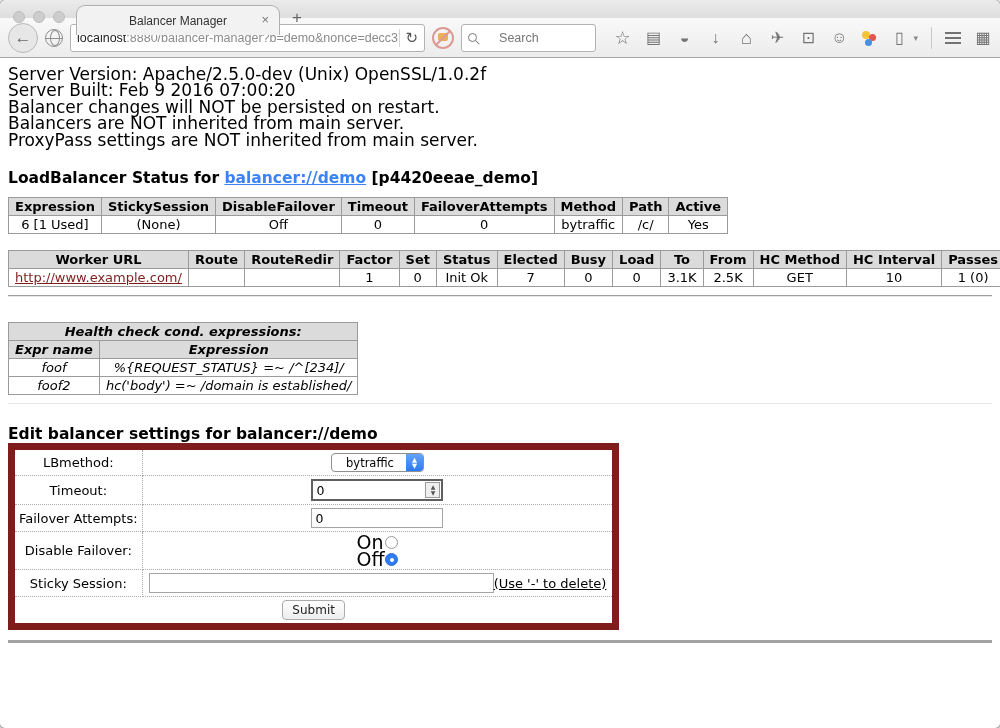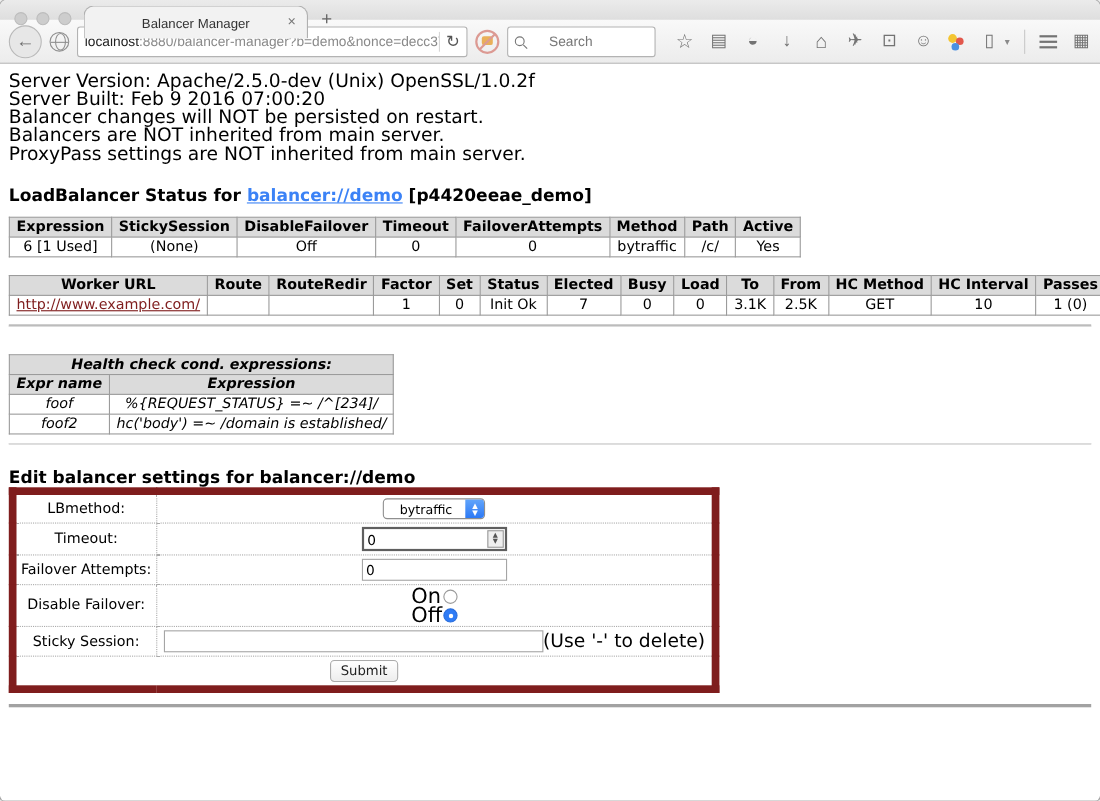--- a/index.html
+++ b/index.html
@@ -104,21 +104,21 @@
 
   .radiorow { display:grid; grid-template-columns:24px 18px; justify-content:center; align-items:center; row-gap:3px; }
   .radiorow .rlbl { text-align:left; font-size:19px; line-height:14px; }
   .radio { width:13px; height:13px; border-radius:50%; border:1px solid #9a9a9a; background:#fff; margin-left:5px; }
   .radio.checked { background:#2f7cf6; border-color:#2a6edd; position:relative; }
   .radio.checked::after { content:""; position:absolute; left:4px; top:4px; width:4px; height:4px;
                           border-radius:50%; background:#fff; }
 
   .stickyrow { display:flex; align-items:center; }
   .stickyrow input { flex:0 0 345px; margin-left:2px; }
-  .stickyrow .hint { margin-left:auto; font-size:17px; white-space:nowrap; padding-right:2px; }
+  .stickyrow .hint { margin-left:auto; font-size:13px; white-space:nowrap; padding-right:2px;text-decoration:underline; }
 
   .workerrow { display:flex; align-items:center; }
   .workerrow input { flex:0 0 180px; margin-left:84px; }
   .workerrow .sure { margin-left:28px; font-size:13px; white-space:nowrap; }
   .checkbox { width:12px; height:12px; border:1px solid #a7a7a7; border-radius:2px; background:#fdfdfd;
               display:inline-block; margin-left:9px; vertical-align:-2px; }
 
   .submitrow { text-align:center; }
   .submitbtn { display:inline-block; font-size:12px; font-family:"DejaVu Sans", sans-serif; color:#222;
                background:linear-gradient(#ffffff,#ededed); border:1px solid #ababab; border-radius:4px;

